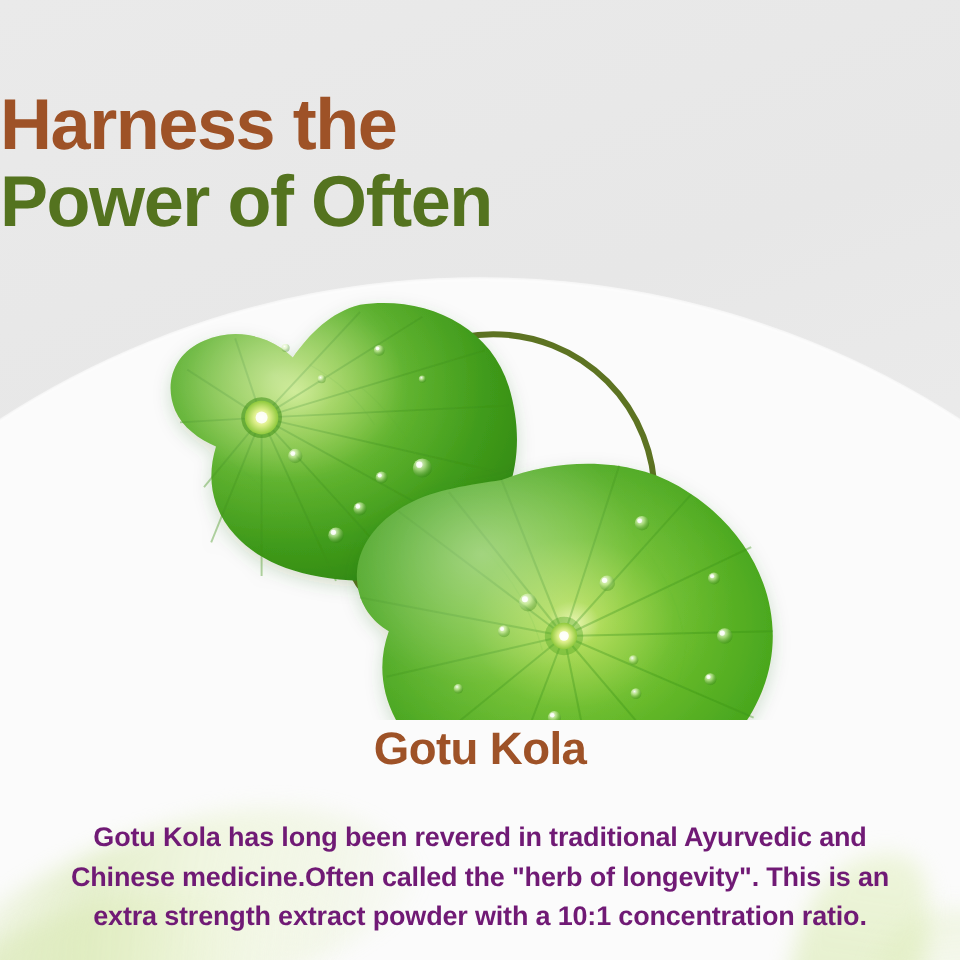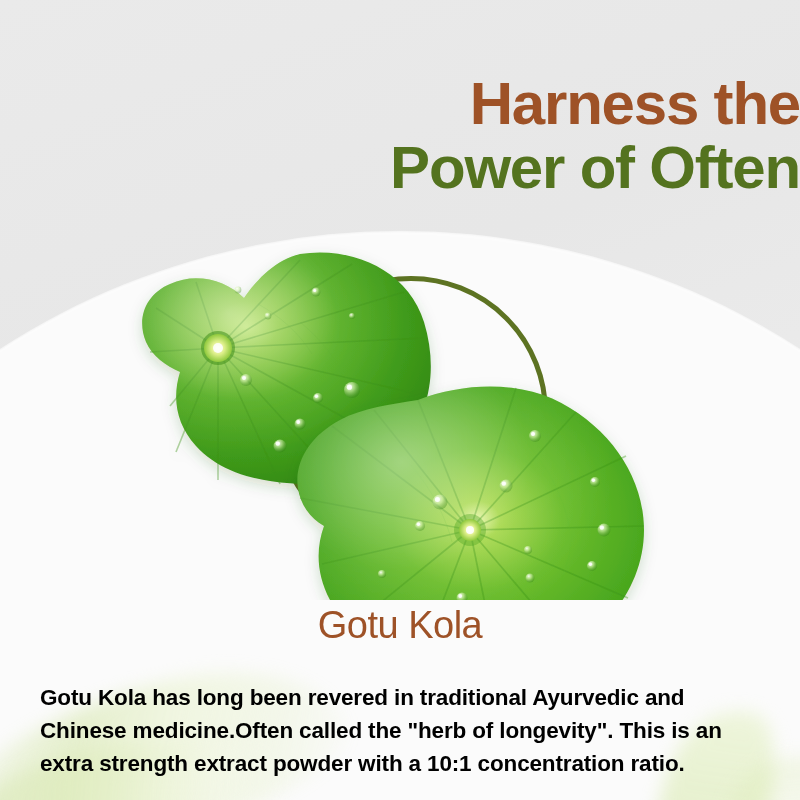--- a/index.html
+++ b/index.html
@@ -92,21 +92,21 @@
     border-radius: 50%;
     transform: rotate(-25deg);
   }
 
   
   .headline {
     position: absolute;
     top: 52px;
     left: 0;
     width: 800px;
-    text-align: right;
+    text-align: left;
     line-height: 1.02;
     letter-spacing: -1.2px;
     z-index: 6;
   }
   .headline .l1 {
     display: block;
     font-size: 60px;
     font-weight: 700;
     color: #9e5227;
   }
@@ -146,37 +146,37 @@
   }
 
   
   .product-name {
     position: absolute;
     top: 604px;
     left: 0;
     width: 800px;
     text-align: center;
     font-size: 38px;
-    font-weight: 400;
+    font-weight: 700;
     color: #9e5227;
     letter-spacing: -0.5px;
     z-index: 6;
   }
 
   
   .description {
     position: absolute;
     top: 658px;
     left: 40px;
     width: 720px;
-    text-align: left;
+    text-align: center;
     font-size: 22.5px;
     line-height: 33px;
     font-weight: 600;
-    color: #000000;
+    color: #701a75;
     letter-spacing: -0.15px;
     z-index: 6;
   }
 </style>
 </head>
 <body>
 
 <div class="canvas">
 
   <div class="bg-top"></div>

